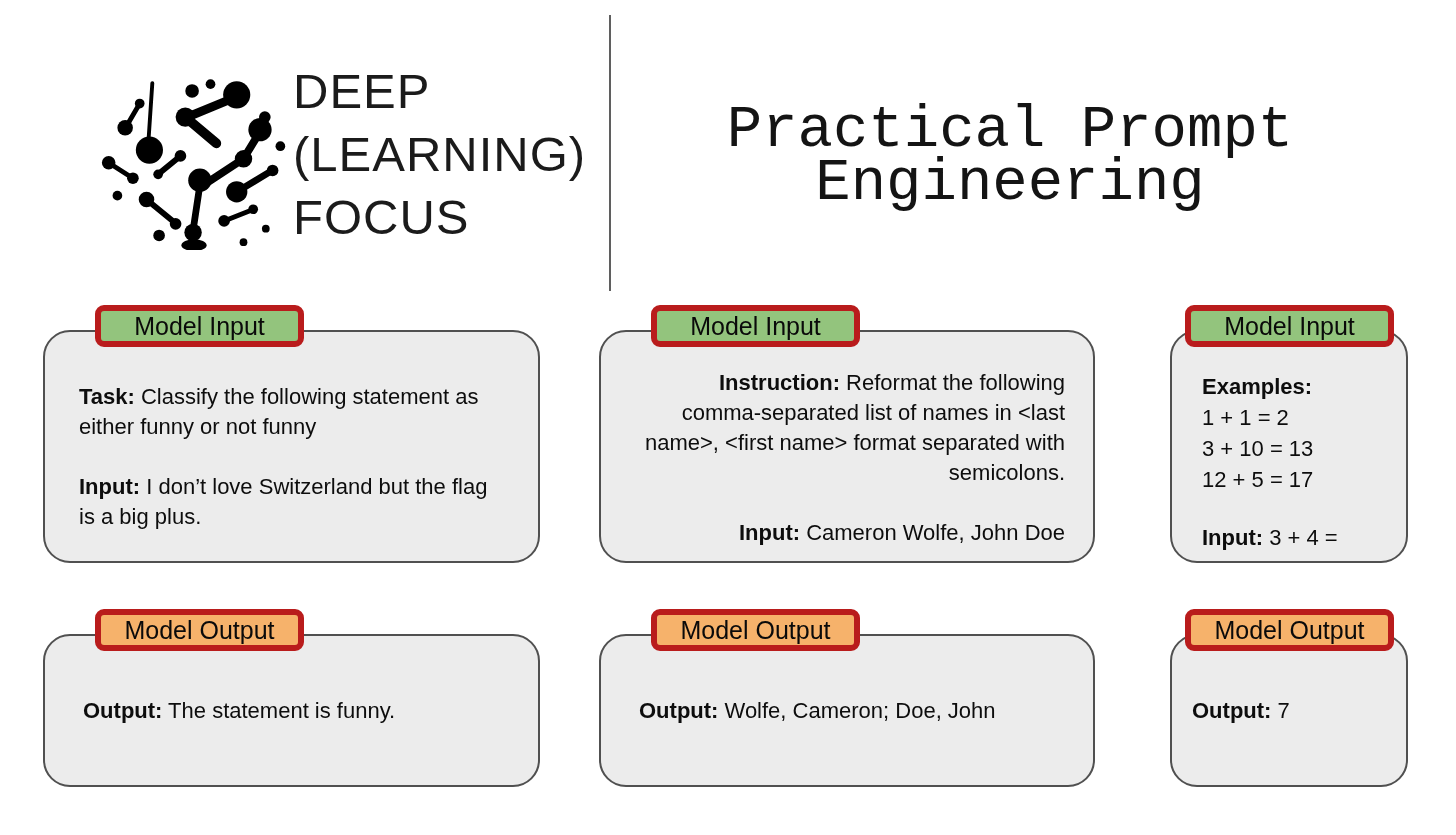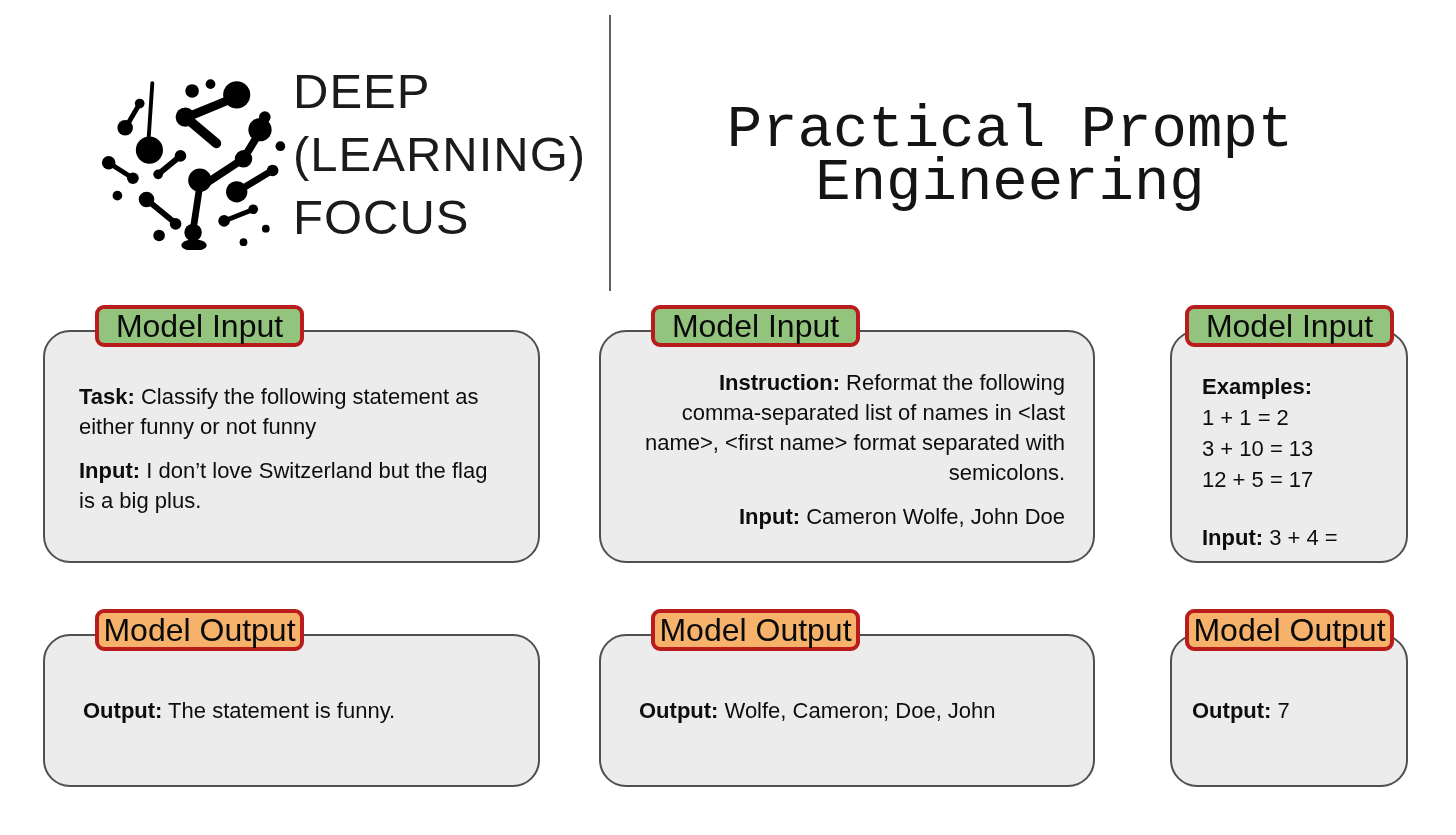--- a/index.html
+++ b/index.html
@@ -28,39 +28,39 @@
   
   .cardwrap { position:absolute; }
   .row1 { top:305px; height:258px; }
   .row2 { top:609px; height:178px; }
   .col1 { left:43px;  width:497px; }
   .col2 { left:599px; width:496px; }
   .col3 { left:1170px; width:238px; }
 
   .tab {
     position:absolute; top:0; height:42px; width:209px; box-sizing:border-box;
-    border:4px solid #b91c1c; border-radius:9px; z-index:2;
+    border:6px solid #b91c1c; border-radius:9px; z-index:2;
     display:flex; align-items:center; justify-content:center;
-    font-size:32px; color:#0a0a0a;
+    font-size:25px; color:#0a0a0a;
   }
   .tab.green  { background:#93c47d; }
   .tab.orange { background:#f6b26b;justify-content:center; }
   .tab-off-wide   { left:52px; }
   .tab-off-narrow { left:15px; }
 
   .card {
     position:absolute; left:0; right:0; top:25px; bottom:0; box-sizing:border-box;
     background:#ececec; border:2px solid #505050; border-radius:27px; z-index:1;
   }
   .card-body { font-size:22px; line-height:30px; color:#0d0d0d; }
   .pad1 { padding:50px 30px 0 34px; }
   .pad2 { padding:36px 28px 0 42px;text-align:right; }
   .pad3 { padding:39px 12px 0 30px; line-height:31px; }
   .card-body p { margin:0; }
-  .card-body p.gap { margin-top:14px; }
+  .card-body p.gap { margin-top:30px; }
   .pad3 .gap3 { margin-top:27px; }
   b { font-weight:bold; }
 
   .card.out {
     display:flex; align-items:center;
     font-size:22px; color:#0d0d0d;
   }
   .out-pad-wide   { padding-left:38px; }
   .out-pad-narrow { padding-left:20px; }
 </style>

